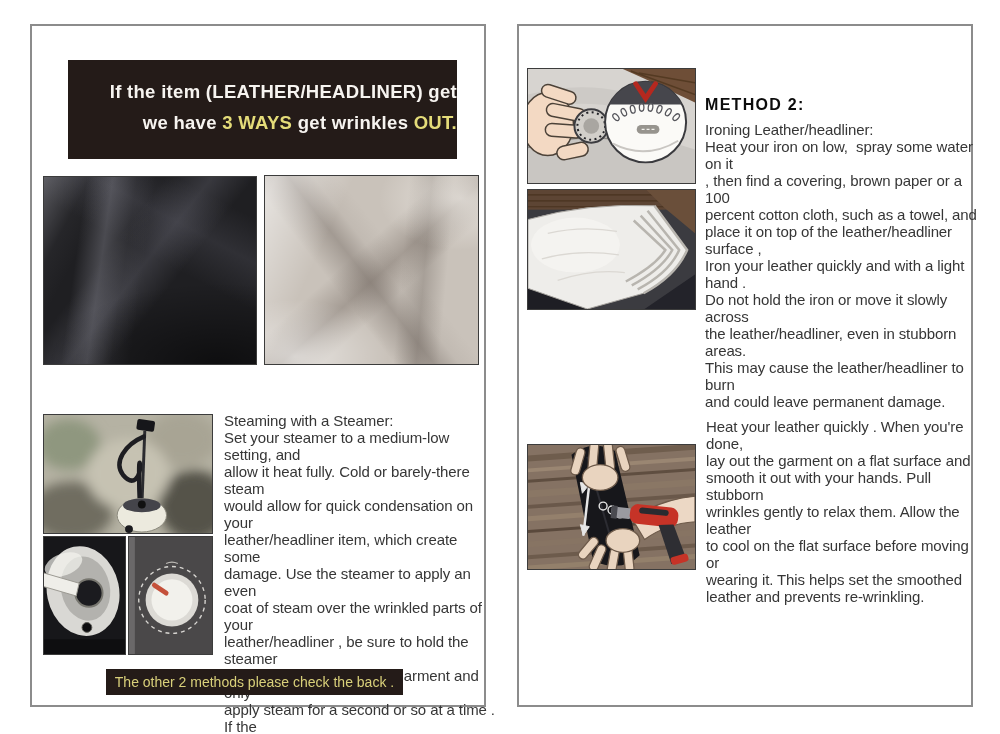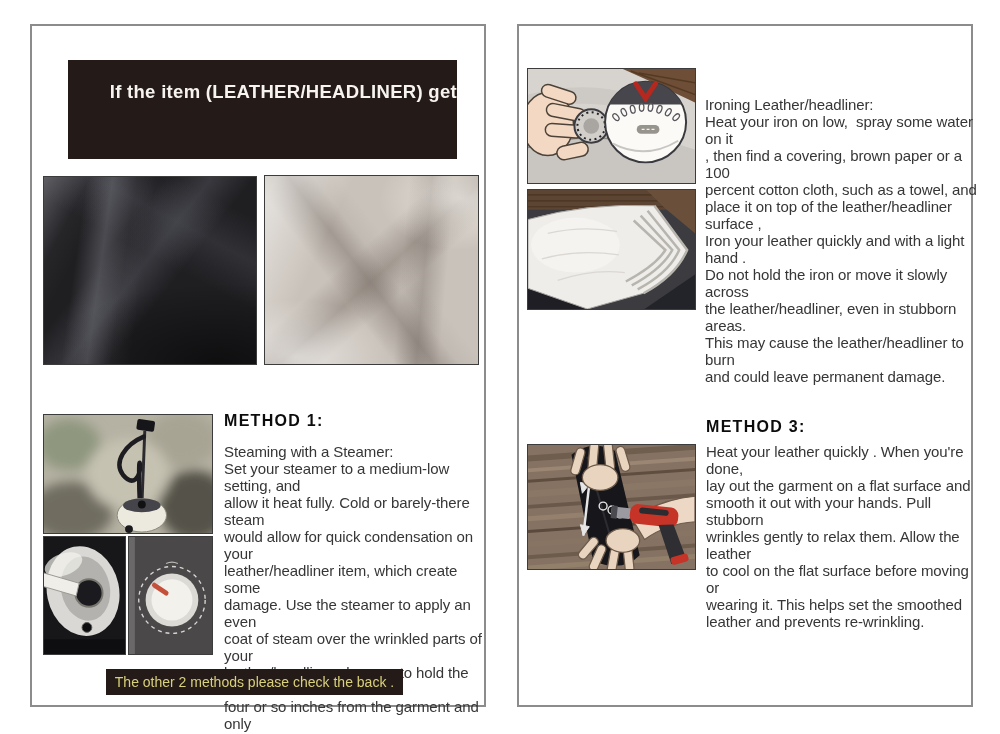--- a/index.html
+++ b/index.html
@@ -64,20 +64,21 @@
 </style>
 </head>
 <body>
 
 <div class="sheet">
 
   <div class="panel panel-left">
 
     <div class="abs banner">
       <div>If the item (LEATHER/HEADLINER) get</div>
+      <div><span>we have </span><span class="hl">3 WAYS</span><span> get wrinkles </span><span class="hl">OUT.</span></div>
     </div>
 
     <div class="abs photo ph-leather"></div>
     <div class="abs photo ph-fabric"></div>
 
     <div class="abs photo ph-steamer">
       <svg viewBox="0 0 170 120" preserveAspectRatio="none">
         <defs>
             <filter id="blur1" x="-30%" y="-30%" width="160%" height="160%">
               <feGaussianBlur stdDeviation="6"></feGaussianBlur>
@@ -122,21 +123,20 @@
         <rect x="0" y="0" width="6" height="119" fill="#6a6869"></rect>
         <circle cx="44" cy="64" r="34" fill="none" stroke="#d8d6d2" stroke-width="1.4" stroke-dasharray="4 4"></circle>
         <path d="M38,27 q6,-3 12,0" stroke="#bdbbb6" stroke-width="1.2" fill="none"></path>
         <circle cx="44" cy="64" r="27" fill="#dcdad5"></circle>
         <circle cx="44" cy="64" r="21" fill="#f2f1ec"></circle>
         <path d="M26,49 L38,57" stroke="#c4503a" stroke-width="5" stroke-linecap="round"></path>
       </svg>
     </div>
 
     <div class="method m1">
-      <div class="m-title">METHOD 1:</div>
       <div class="m-sub">Steaming with a Steamer:</div>
       <div class="m-body">Set your steamer to a medium-low setting, and
 allow it heat fully. Cold or barely-there steam
 would allow for quick condensation on your
 leather/headliner item, which create some
 damage. Use the steamer to apply an even
 coat of steam over the wrinkled parts of your
 leather/headliner , be sure to hold the steamer
 four or so inches from the garment and only
 apply steam for a second or so at a time . If the
@@ -207,34 +207,34 @@
         </g>
         <g fill="none" stroke="#dbd8d3" stroke-width="1.3">
           <path d="M20,44 Q55,36 90,42"></path>
           <path d="M14,70 Q50,60 92,66"></path>
           <path d="M30,92 Q65,80 98,84"></path>
         </g>
       </svg>
     </div>
 
     <div class="method m2">
+      <div class="m-title">METHOD 2:</div>
       <div class="m-sub">Ironing Leather/headliner:</div>
       <div class="m-body">Heat your iron on low,  spray some water on it
 , then find a covering, brown paper or a 100
 percent cotton cloth, such as a towel, and
 place it on top of the leather/headliner surface ,
 Iron your leather quickly and with a light hand .
 Do not hold the iron or move it slowly across
 the leather/headliner, even in stubborn areas.
 This may cause the leather/headliner to burn
 and could leave permanent damage.</div>
     </div>
 
     <div class="method m3">
-      <div class="m-title">METHOD 3:</div>
       <div class="m-body">Heat your leather quickly . When you're done,
 lay out the garment on a flat surface and
 smooth it out with your hands. Pull stubborn
 wrinkles gently to relax them. Allow the leather
 to cool on the flat surface before moving or
 wearing it. This helps set the smoothed
 leather and prevents re-wrinkling.</div>
     </div>
 
     <div class="abs photo ph-heatgun">

